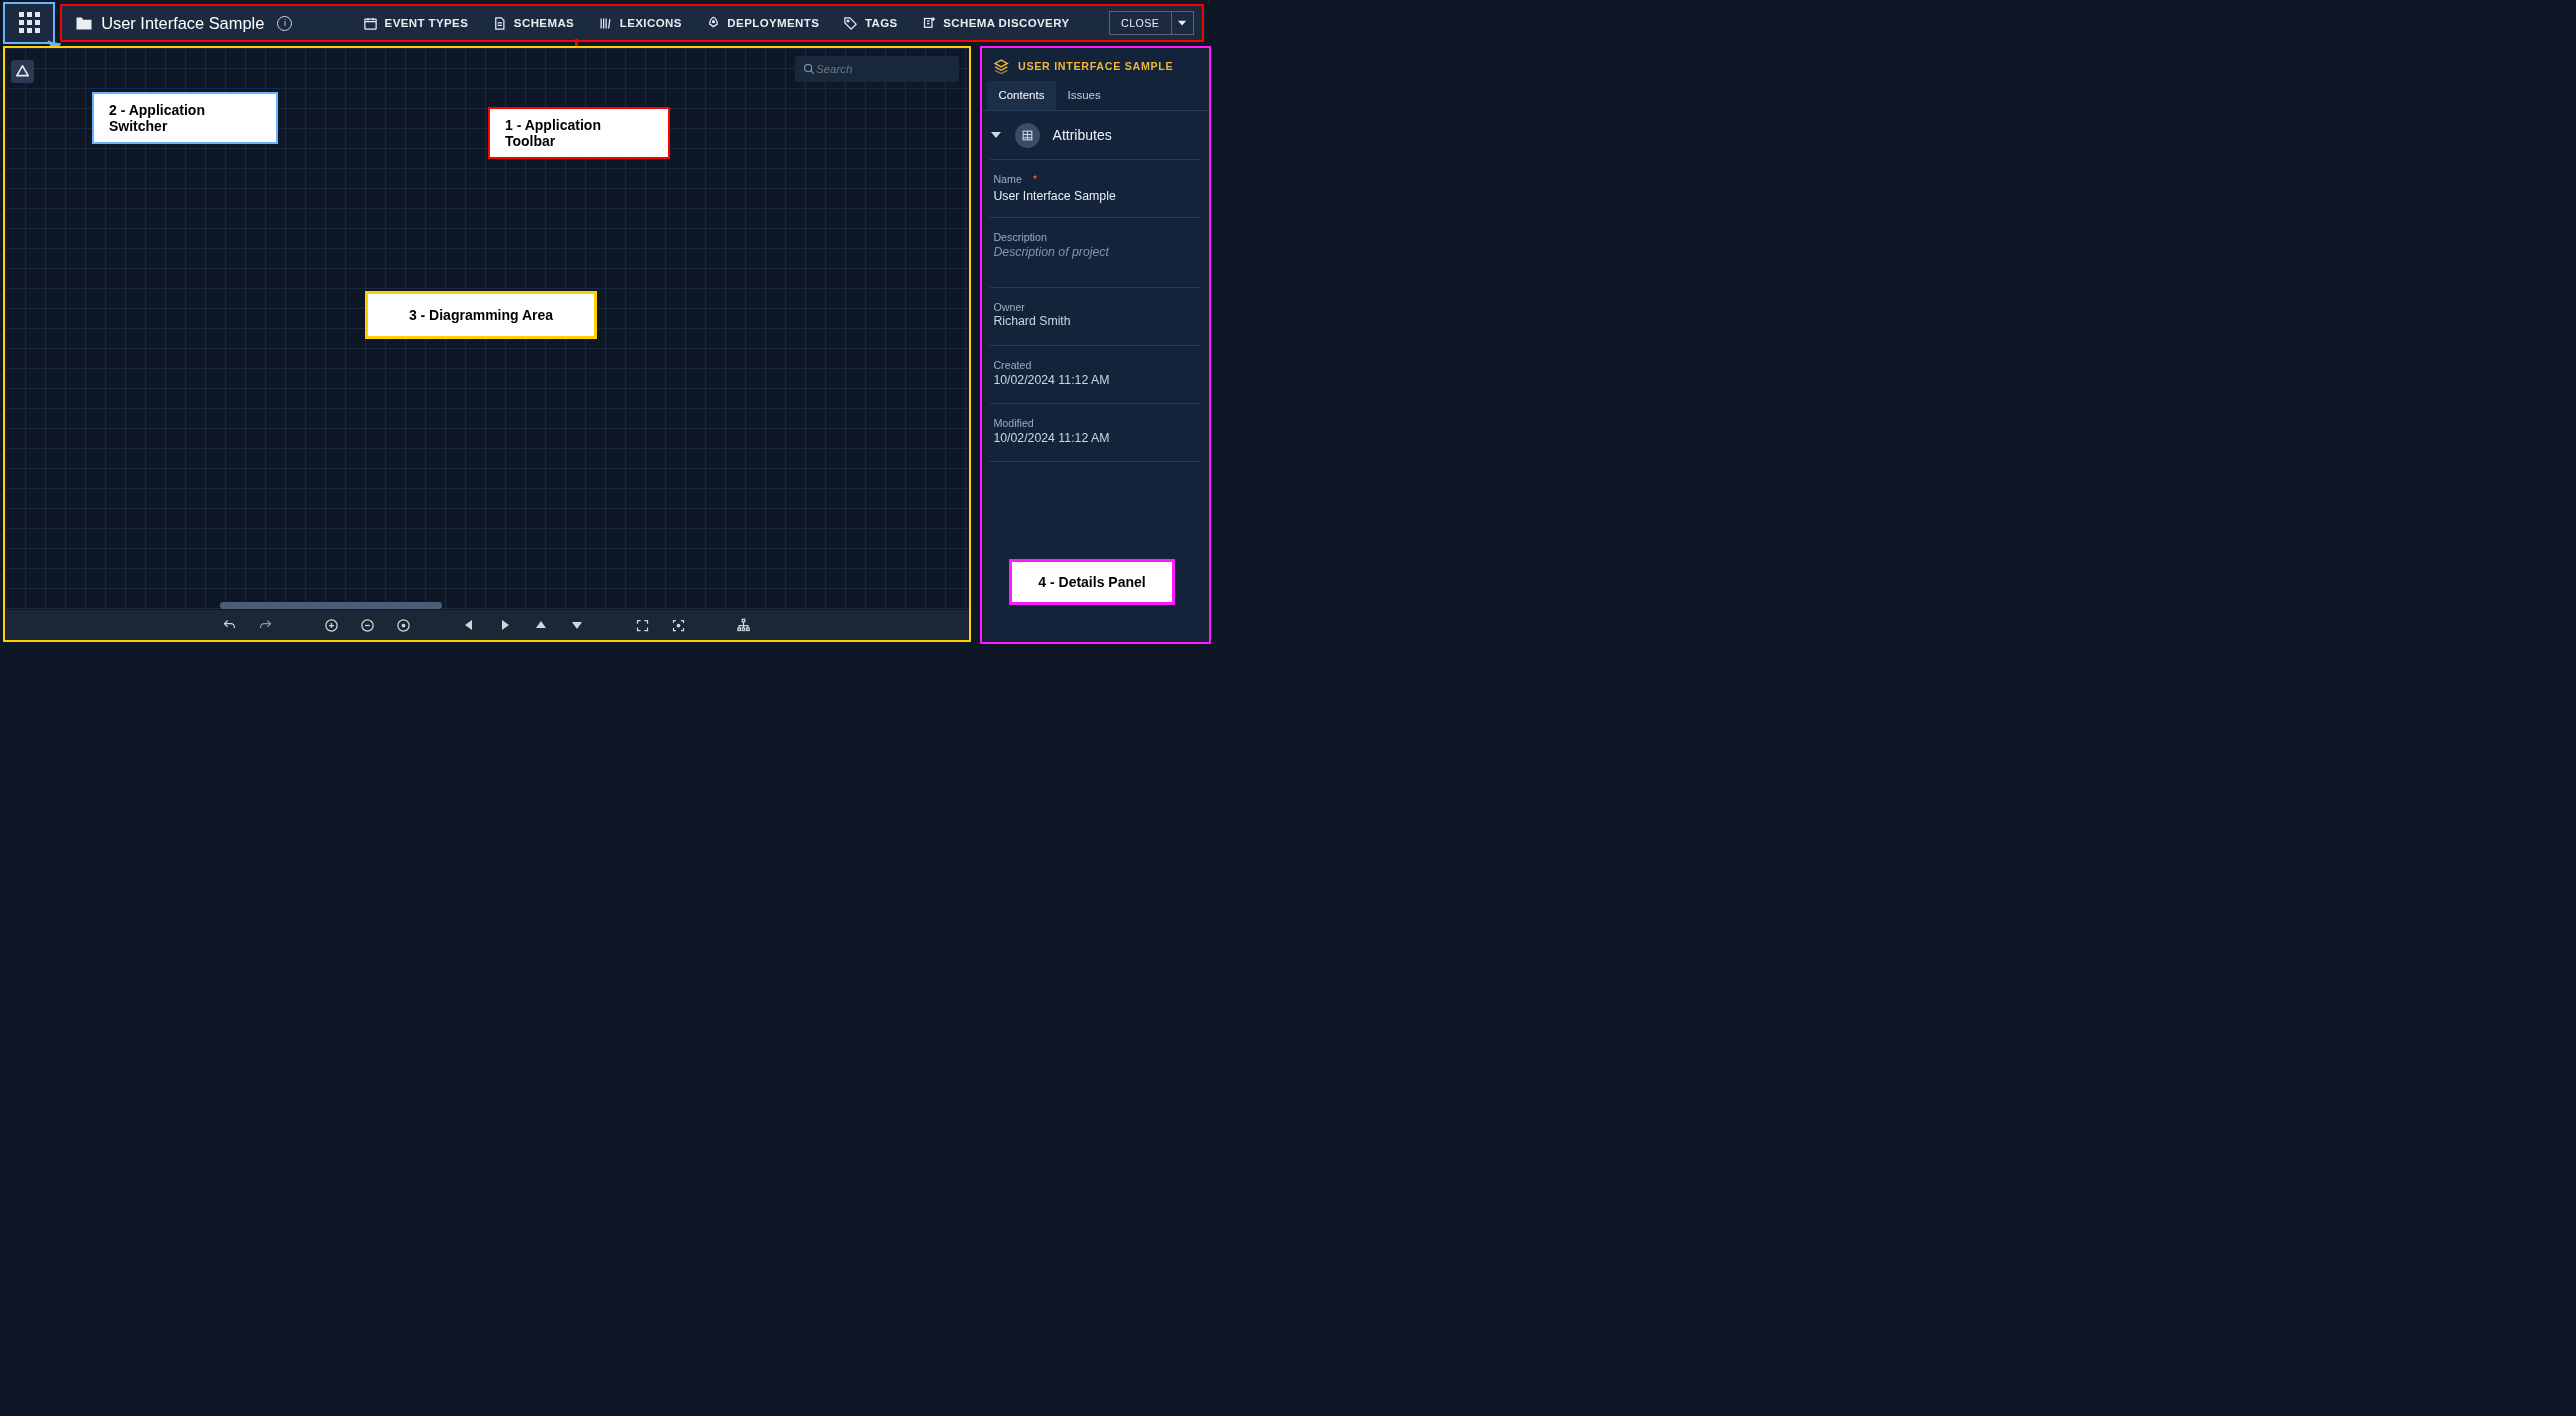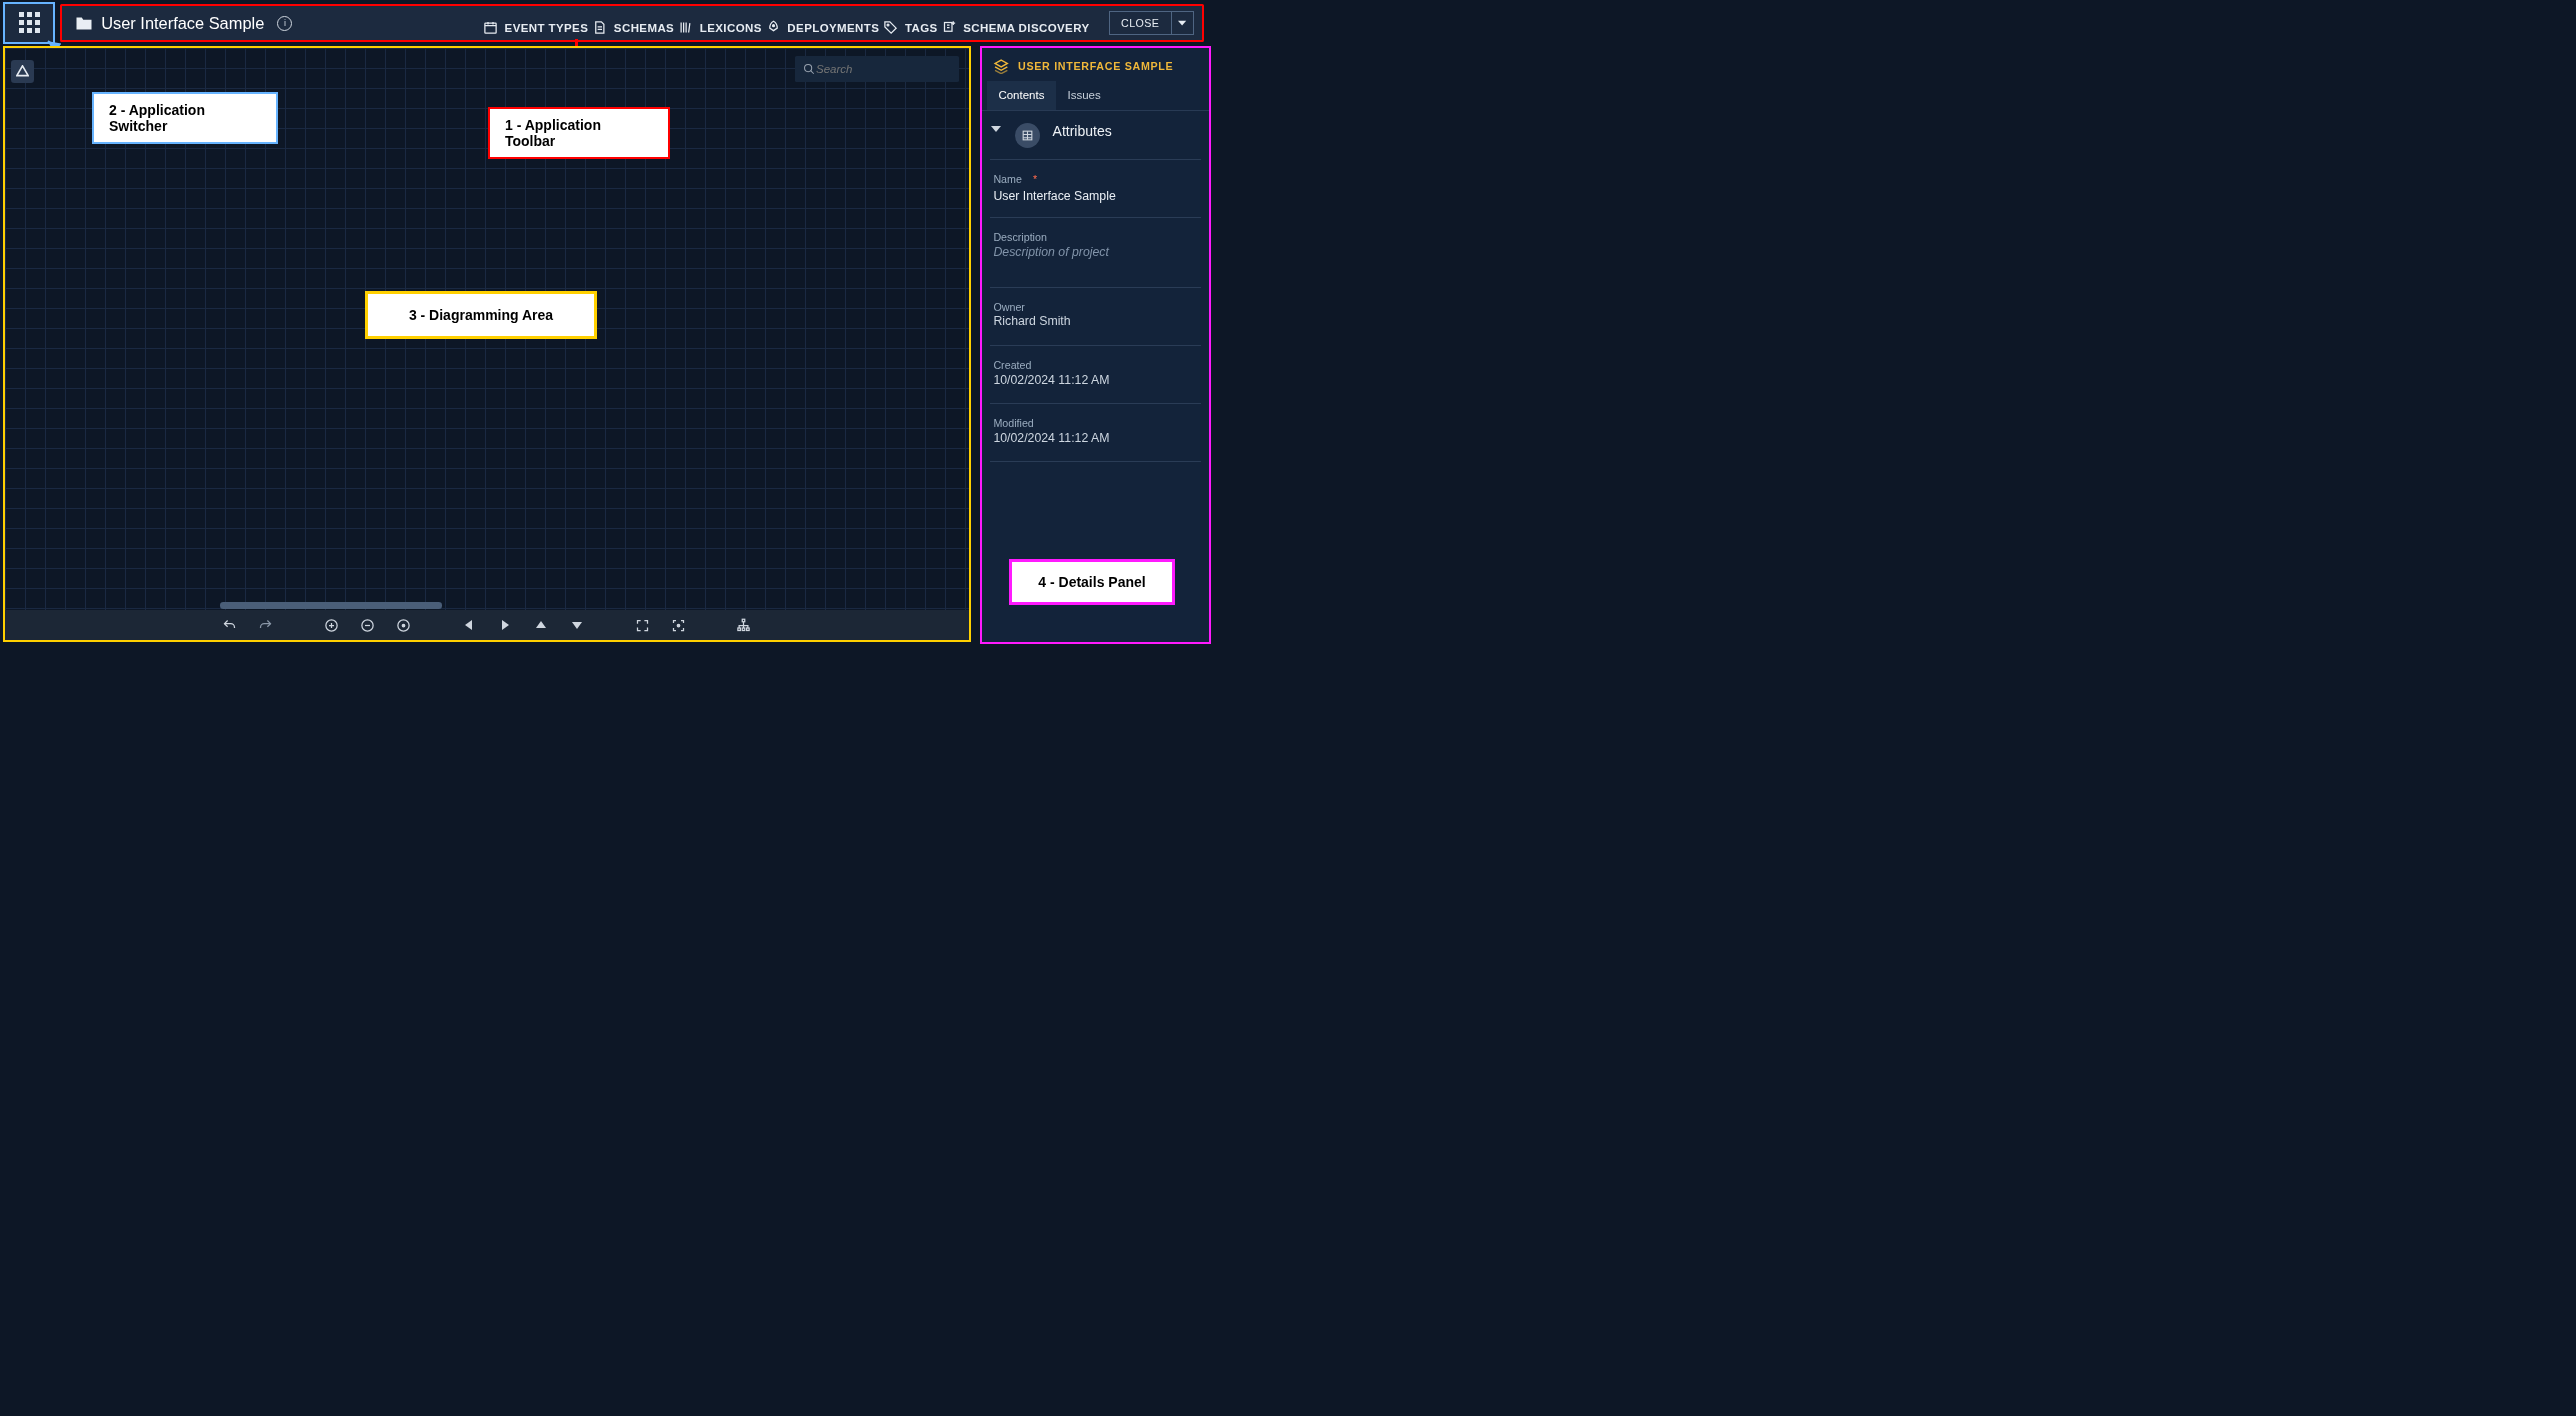--- a/index.html
+++ b/index.html
@@ -4,21 +4,21 @@
 <style>
   * { box-sizing: border-box; margin: 0; padding: 0; }
   html, body { width: 100%; height: 100%; font-family: -apple-system, BlinkMacSystemFont, 'Segoe UI', Arial, sans-serif; background:#0d1726; color:#d7dde4; overflow:hidden; }
   .root { position:relative; width:1215px; height:647px; background:#0d1726; }
 
   
   .toolbar { position:absolute; top:4.1px; left:60px; right:10.7px; height:38px; background:#1c2a3f; display:flex; align-items:center; padding:0 8.2px 0 13px; border:2.5px solid #ff0000; border-radius:1.6px; }
   .toolbar .folder-title { display:flex; align-items:center; gap:8.2px; color:#fff; font-size:16.4px; font-weight:500; }
   .toolbar .folder-title svg { flex:0 0 auto; }
   .toolbar .info-circle { margin-left:5px; width:15px; height:15px; border:1.2px solid #cfd6df; border-radius:50%; display:inline-flex; align-items:center; justify-content:center; font-size:9px; color:#cfd6df; }
-  .toolbar .nav { margin-left:auto; display:flex; align-items:flex-end; gap:4px; }
+  .toolbar .nav { margin-left:auto; display:flex; align-items:center; gap:24px; }
   .toolbar .nav-item { display:flex; align-items:center; gap:6.6px; color:#e7ecf2; font-size:11.5px; font-weight:600; letter-spacing:0.4px; cursor:pointer; }
   .toolbar .nav-item svg { flex:0 0 auto; }
   .toolbar .close-group { display:flex; margin-left:15px; }
   .toolbar .close-btn { border:0.8px solid #4f6582; color:#e7ecf2; background:transparent; font-size:10.7px; font-weight:400; letter-spacing:0.4px; padding:5px 11.5px; cursor:pointer; }
   .toolbar .close-caret { border:0.8px solid #4f6582; border-left:none; color:#e7ecf2; background:transparent; padding:5px 6.6px; cursor:pointer; display:flex; align-items:center; }
 
   
   .app-switcher { position:absolute; top:1.6px; left:3.3px; width:52px; height:42px; border:2.5px solid #67b4ff; background:#1c2a3f; display:flex; align-items:center; justify-content:center; cursor:pointer; }
   .grid9 { width:21.4px; height:21.4px; display:grid; grid-template-columns:repeat(3,1fr); grid-template-rows:repeat(3,1fr); gap:2.5px; }
   .grid9 span { background:#dfe6ee; }
@@ -55,21 +55,21 @@
   .callout.magenta { border:3.3px solid #ff1aff; }
 
   
   .details-frame { position:absolute; top:46px; right:4.1px; width:231px; height:598px; border:2.5px solid #ff1aff; background:#13233a; }
   .details-header { display:flex; align-items:center; gap:8.2px; padding:10px 11.5px 6.6px 11.5px; }
   .details-header svg { flex:0 0 auto; }
   .details-title { color:#f0b83a; font-size:10.7px; font-weight:700; letter-spacing:0.7px; }
   .tabs { display:flex; border-bottom:0.8px solid #283a54; padding:0 5px; }
   .tab { padding:8.2px 11.5px; font-size:11.5px; color:#c7d0da; cursor:pointer; border-bottom:1.6px solid transparent; }
   .tab.active { background:#1c2f48; color:#fff; }
-  .section-hdr { display:flex; gap:13px; padding:11.5px 10px 6.6px 8.2px; }
+  .section-hdr { display:flex; align-items:center; gap:13px; padding:11.5px 10px 6.6px 8.2px; }
   .section-hdr .chev { width:11.5px; height:11.5px; display:inline-flex; align-items:center; justify-content:center; color:#cfd6df; }
   .section-hdr .round { width:25px; height:25px; border-radius:50%; background:#3a4c66; display:flex; align-items:center; justify-content:center; }
   .section-hdr .lbl { font-size:14px; color:#eef2f6; }
   .fld { padding:8.2px 11.5px 3.3px 11.5px; }
   .fld-label { font-size:10.7px; color:#9aacbf; display:flex; gap:11px; }
   .req { color:#ff6a4d; }
   .fld-input { width:100%; background:transparent; border:none; outline:none; color:#e9eef4; font-size:12.3px; padding:3.3px 0 5px 0; border-bottom:0.8px solid transparent; }
   .fld-input.withcursor { caret-color:#e9eef4; }
   .fld-static { color:#cdd6e0; font-size:12.3px; padding:1.6px 0 8.2px 0; }
   .fld-placeholder { color:#8294aa; font-style:italic; font-size:12.3px; padding:1.6px 0 20px 0; }

